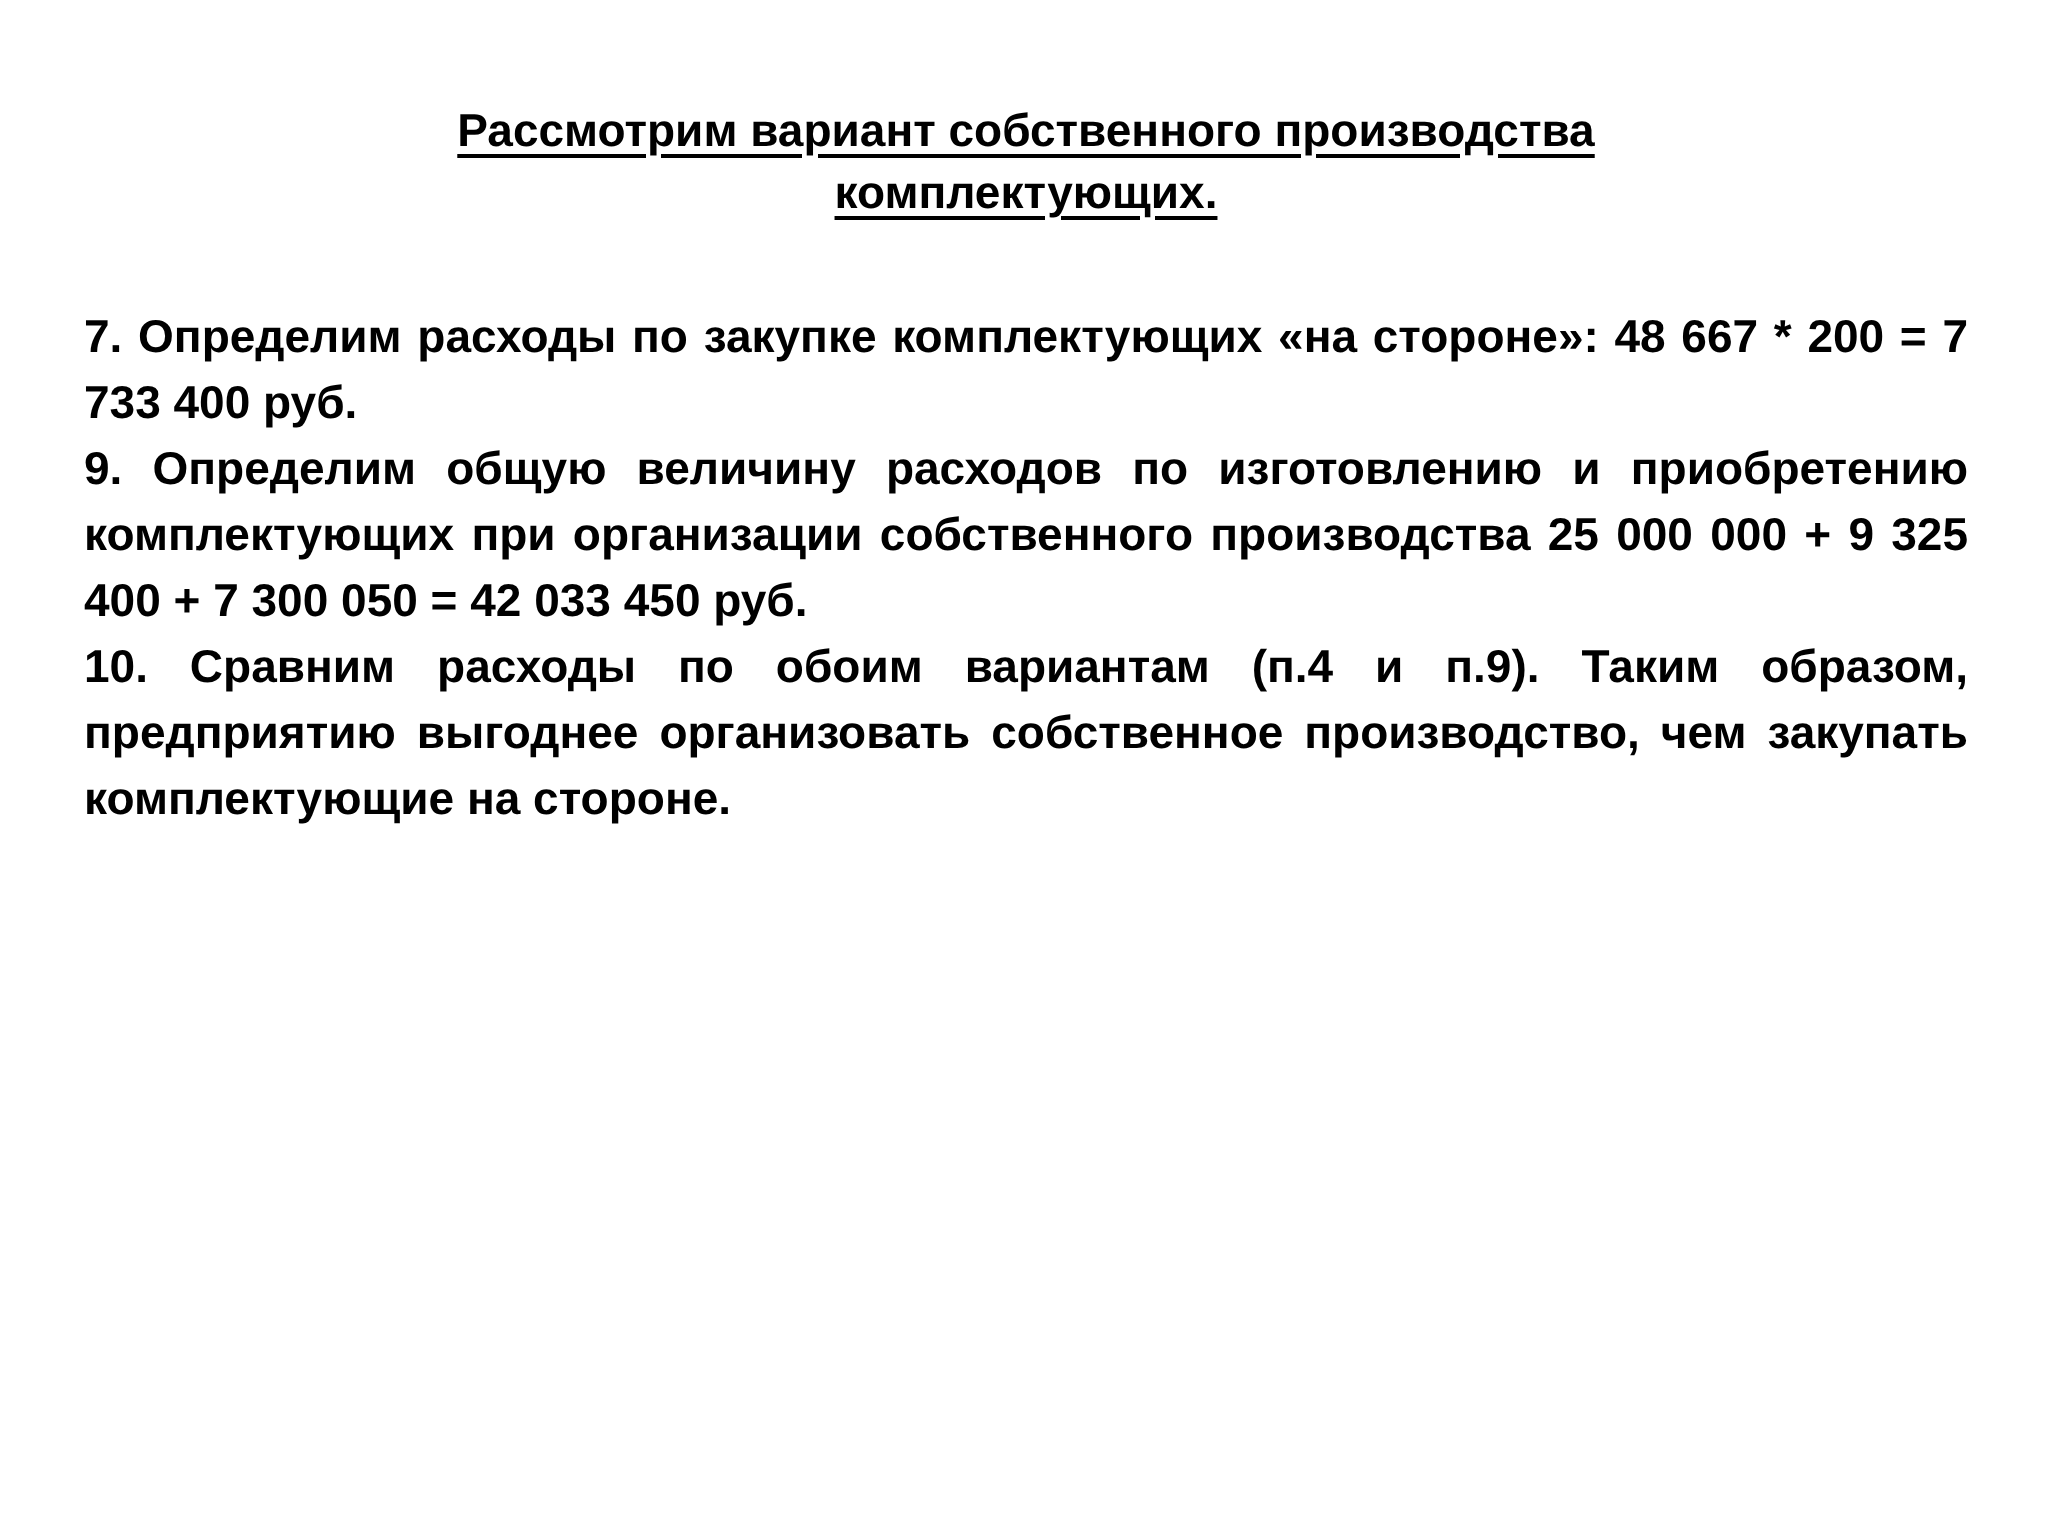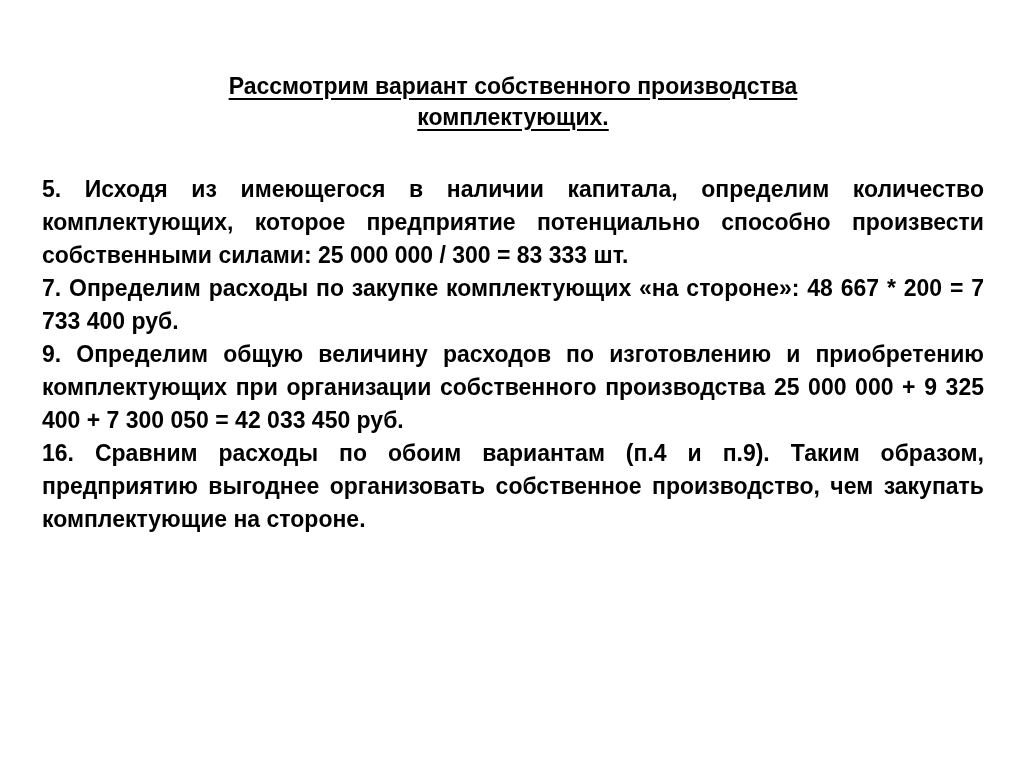--- a/index.html
+++ b/index.html
@@ -6,21 +6,21 @@
     margin: 0;
     padding: 0;
     background: #ffffff;
   }
   .slide {
     position: relative;
     width: 1024px;
     height: 767px;
     background: #ffffff;
     box-sizing: border-box;
-    padding: 71px 40px 0 42px;
+    padding: 50px 40px 0 42px;
     overflow: hidden;
     font-family: "Liberation Sans", "DejaVu Sans", sans-serif;
     font-weight: bold;
     color: #000000;
   }
   .slide-title {
     margin: 0 auto 40px auto;
     max-width: 760px;
     font-size: 23px;
     line-height: 31px;
@@ -37,18 +37,17 @@
     text-justify: inter-word;
   }
 </style>
 </head>
 <body>
 
 <div class="slide">
   <h1 class="slide-title">Рассмотрим вариант собственного производства комплектующих.</h1>
 
   <div class="slide-body">
-    <p>5. Исходя из имеющегося в наличии капитала, определим количество комплектующих, которое предприятие потенциально способно произвести собственными силами: 25 000 000 / 300 = 83 333 шт.</p>
     <p>7. Определим расходы по закупке комплектующих «на стороне»: 48 667 * 200 = 7 733 400 руб.</p>
     <p>9. Определим общую величину расходов по изготовлению и приобретению комплектующих при организации собственного производства 25 000 000 + 9 325 400 + 7 300 050 = 42 033 450 руб.</p>
-    <p>16. Сравним расходы по обоим вариантам (п.4 и п.9). Таким образом, предприятию выгоднее организовать собственное производство, чем закупать комплектующие на стороне.</p>
+    <p>10. Сравним расходы по обоим вариантам (п.4 и п.9). Таким образом, предприятию выгоднее организовать собственное производство, чем закупать комплектующие на стороне.</p>
   </div>
 </div>
 
 </body></html>

